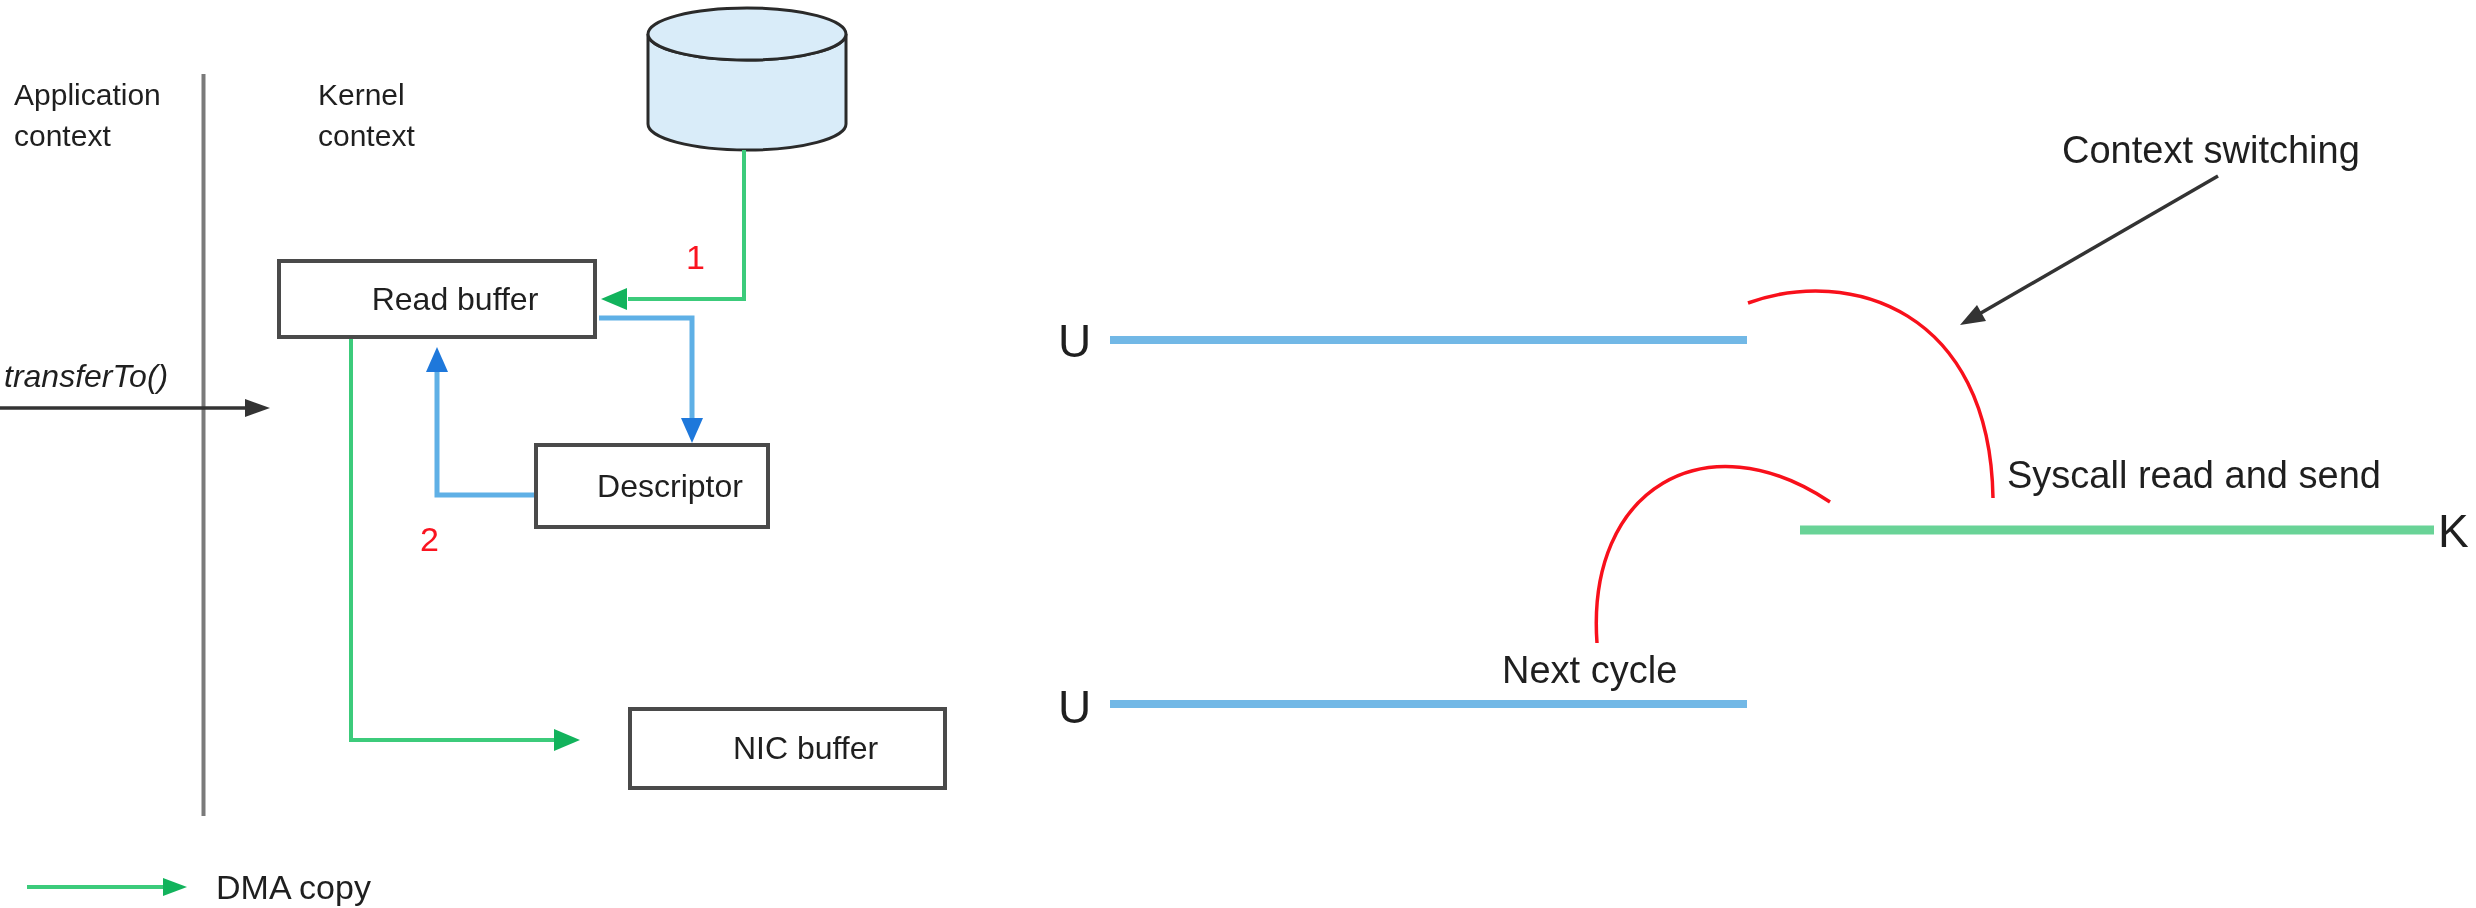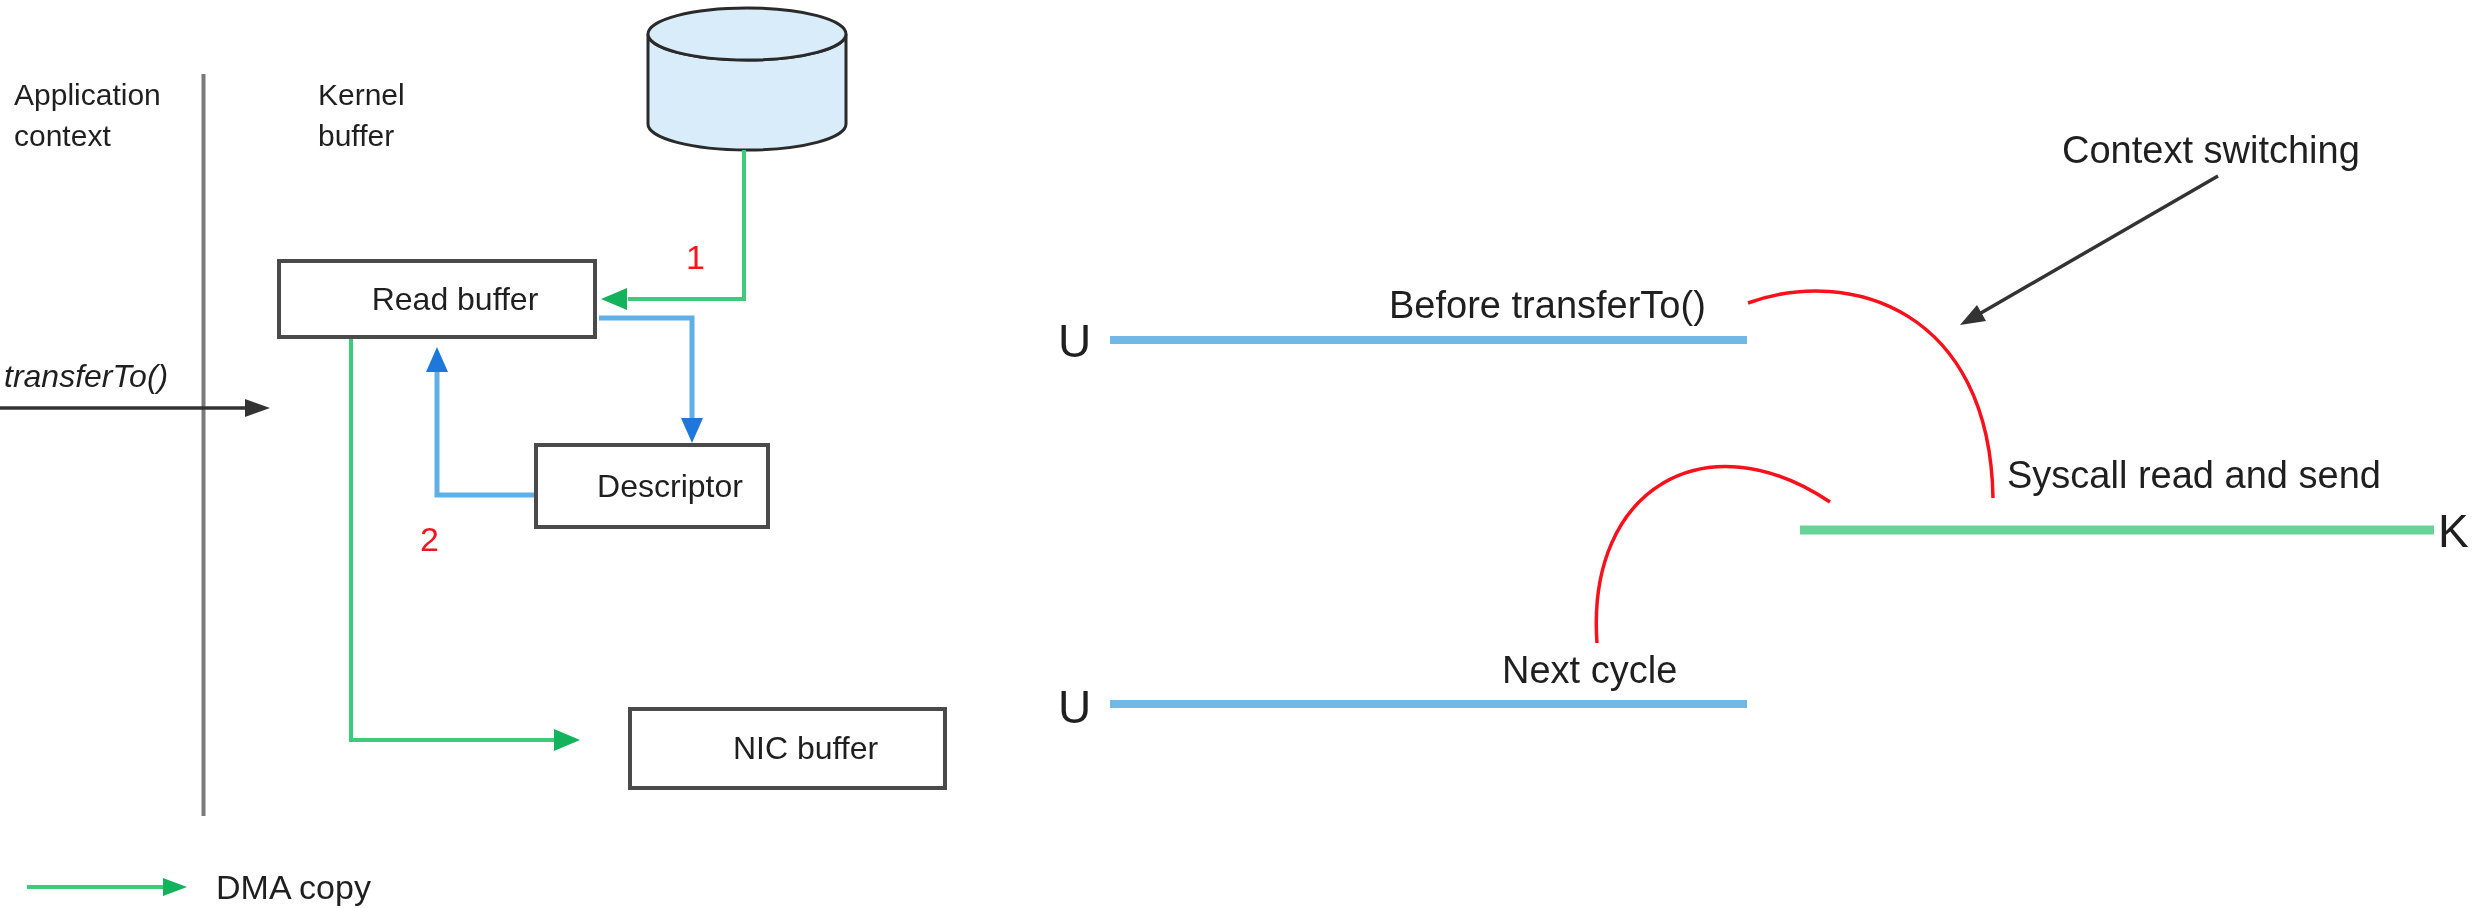--- a/index.html
+++ b/index.html
@@ -116,41 +116,38 @@
 
     <g>
       <line x1="2218" y1="176" x2="1974" y2="317" style="stroke:var(--arrow-black);stroke-width:3.5"></line>
       <polygon points="1960,325 1986,321 1977,305" style="fill:var(--arrow-black)"></polygon>
     </g>
   </svg>
 
   <div class="lbl" id="app-ctx">Application
 context</div>
   <div class="lbl" id="kernel-ctx">Kernel
-buffer</div>
+context</div>
   <div class="lbl italic" id="transferto">transferTo()</div>
 
   <div class="box" id="read-buffer-box">
     <span>Read buffer</span>
   </div>
   <div class="box" id="descriptor-box">
     <span>Descriptor</span>
   </div>
   <div class="box" id="nic-buffer-box">
     <span>NIC buffer</span>
   </div>
 
   <div class="lbl red" id="step1">1</div>
   <div class="lbl red" id="step2">2</div>
 
   <div class="lbl" id="dma-copy">DMA copy</div>
 
   <div class="lbl rt" id="ctx-switching">Context switching</div>
-  <div class="lbl rt" id="before-lbl">
-    <span>Before </span><span class="italic">transferTo()</span>
-  </div>
   <div class="lbl rt" id="syscall-lbl">Syscall read and send</div>
   <div class="lbl rt" id="next-cycle">Next cycle</div>
   <div class="lbl uk" id="u1">U</div>
   <div class="lbl uk" id="u2">U</div>
   <div class="lbl uk" id="k1">K</div>
 
 </div>
 
 </body></html>

